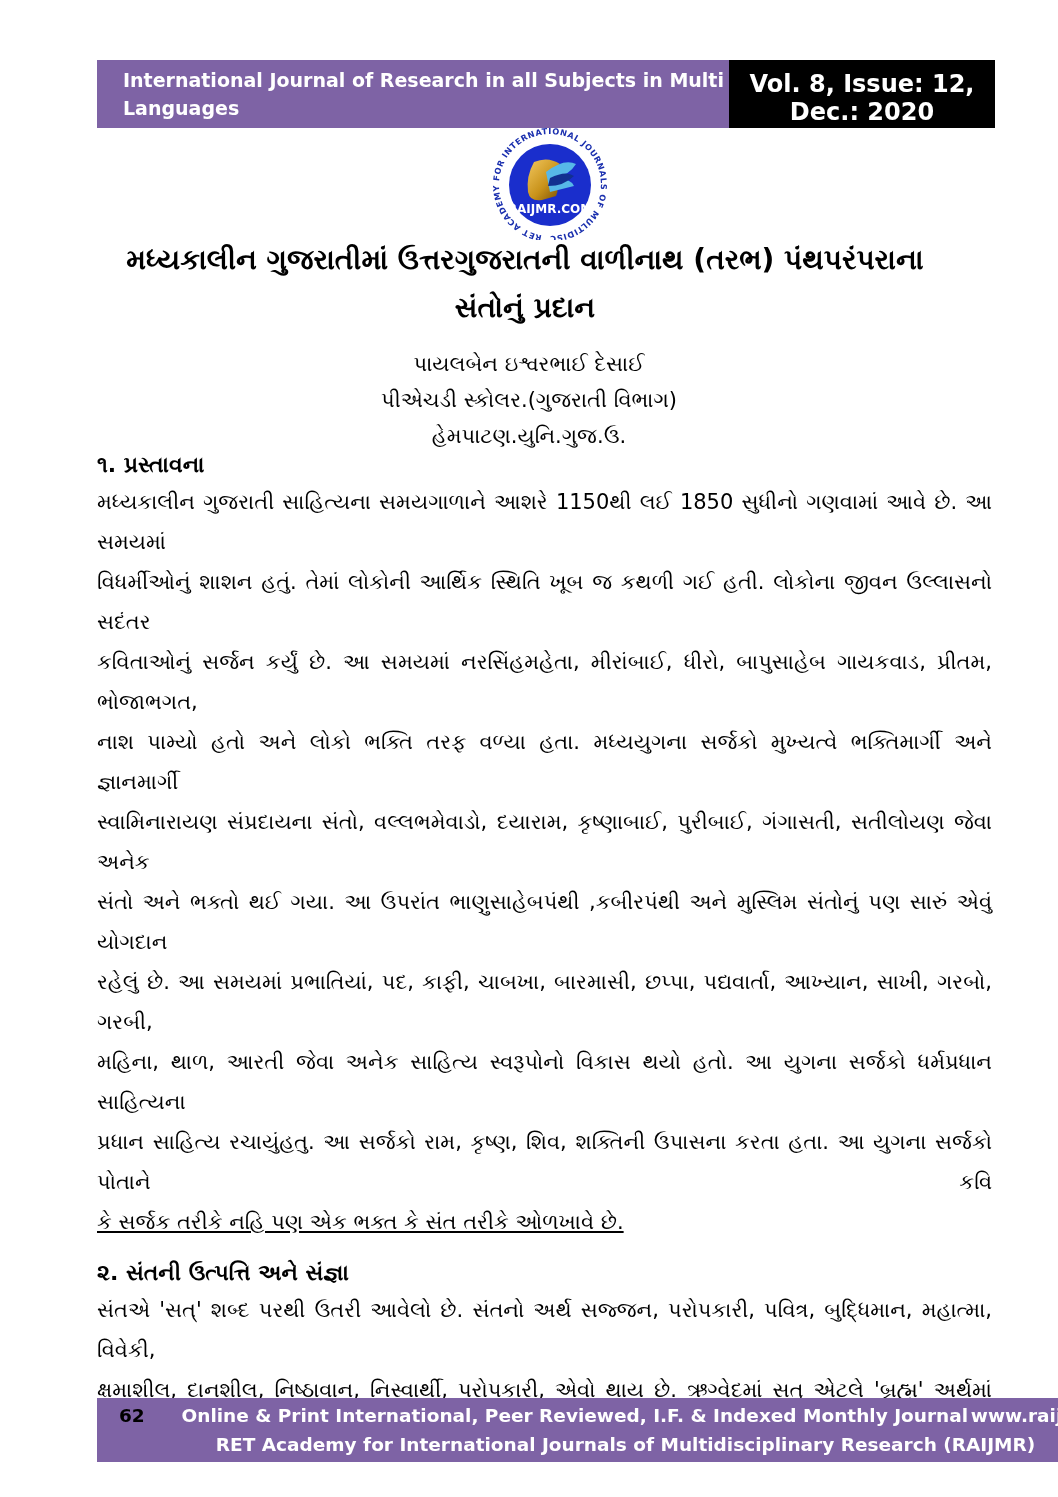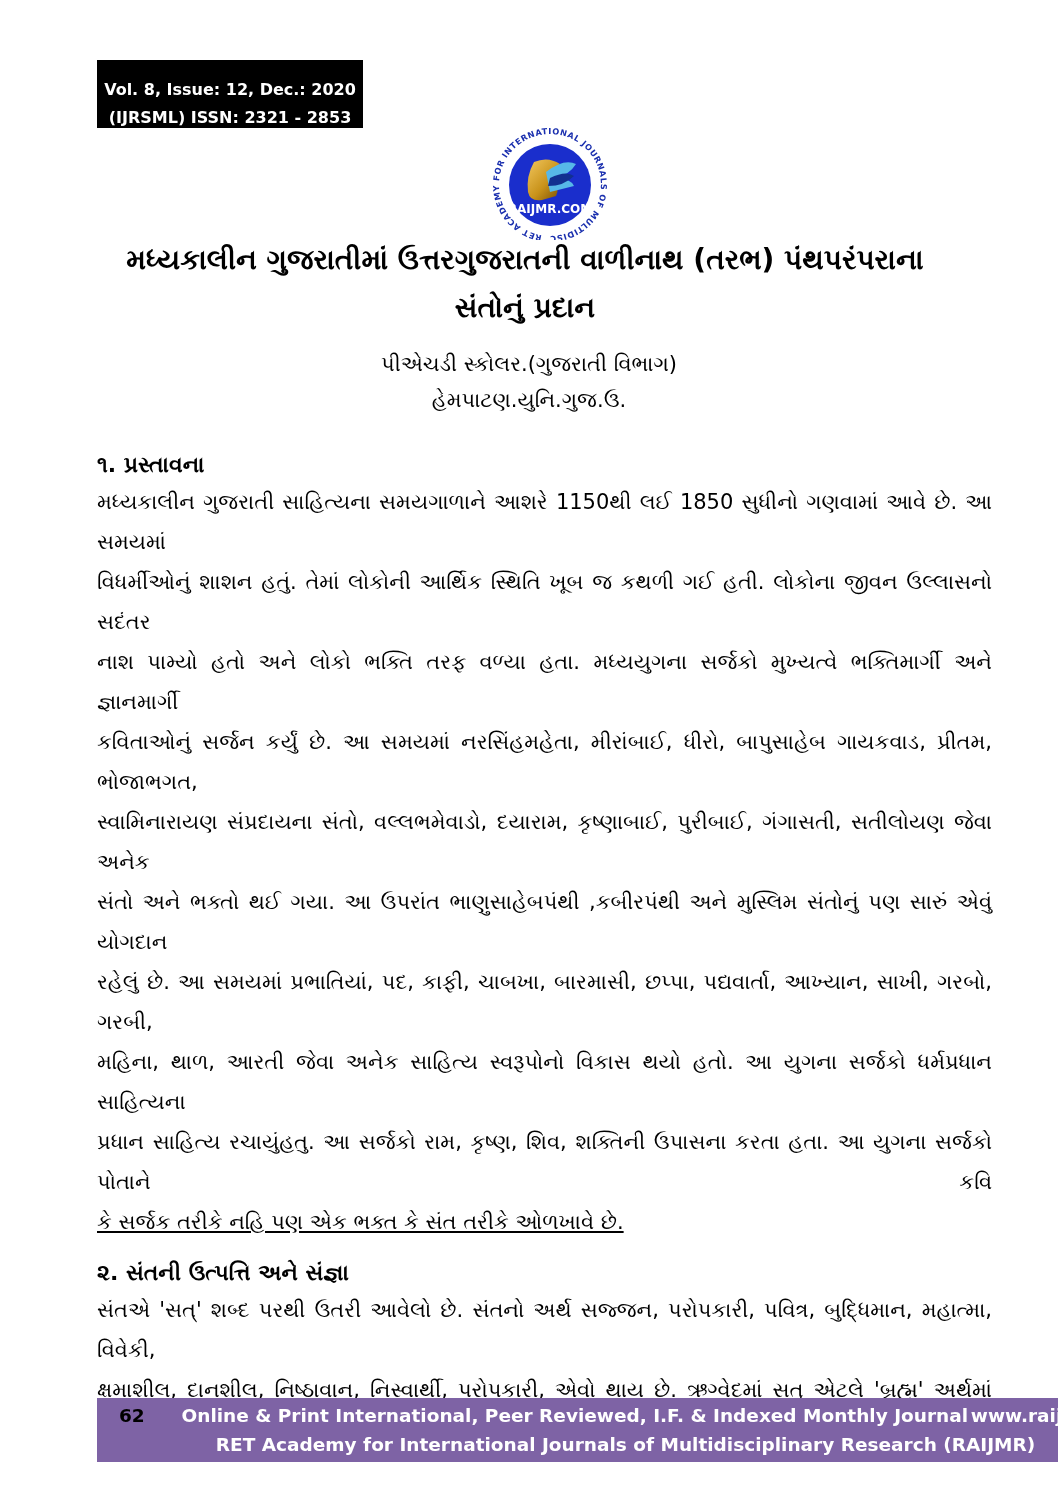--- a/index.html
+++ b/index.html
@@ -10,21 +10,21 @@
   }
 
   
   .header { position:absolute; left:97px; top:60px; width:898px; height:68px; display:flex; }
   .header-left {
     flex:1; background:#7e63a5; color:#fff; font-weight:bold;
     font-size:19px; line-height:28px; padding:6px 0 0 26px; box-sizing:border-box;
   }
   .header-right {
     width:266px; background:#000; color:#fff; font-weight:bold;
-    font-size:16px; line-height:28px; text-align:center; padding-top:16px; box-sizing:border-box;
+    font-size:24px; line-height:28px; text-align:center; padding-top:10px; box-sizing:border-box;
   }
 
   
   .logo-wrap { position:absolute; left:468px; top:128px; width:164px; height:112px; }
 
   
   .doc-title {
     position:absolute; left:52px; right:60px; top:236px; text-align:center;
     font-weight:bold; font-size:28px; line-height:48px;
   }
@@ -52,20 +52,24 @@
   .footer-center { flex:1; text-align:center; }
   .footer-site { margin-left:0; }
   .footer-row2 { text-align:center; }
 </style>
 </head>
 <body>
 
 <div class="page">
 
   <div class="header">
+    <div class="header-left">
+      <div>International Journal of Research in all Subjects in Multi Languages</div>
+      <div>[Author: Payal I. Desai] [Sub. Gujarati] I.F.6.156</div>
+    </div>
     <div class="header-right">
       <div>Vol. 8, Issue: 12, Dec.: 2020</div>
       <div>(IJRSML) ISSN: 2321 - 2853</div>
     </div>
   </div>
 
   <div class="logo-wrap">
     <svg width="164" height="112" viewBox="0 0 164 112">
       <defs>
         <path id="ringPath" d="M 82 108 A 51 51 0 1 1 82.01 108"></path>
@@ -85,31 +89,32 @@
       <text x="82" y="85" text-anchor="middle" font-size="12" font-weight="bold" fill="#ffffff" font-family="DejaVu Sans, sans-serif">RAIJMR.COM</text>
     </svg>
   </div>
 
   <div class="doc-title">
     <div>મધ્યકાલીન ગુજરાતીમાં ઉત્તરગુજરાતની વાળીનાથ (તરભ) પંથપરંપરાના</div>
     <div>સંતોનું પ્રદાન</div>
   </div>
 
   <div class="authors">
+    <div>પાયલબેન ઇશ્વરભાઈ દેસાઈ</div>
     <div>પીએચડી સ્કોલર.(ગુજરાતી વિભાગ)</div>
     <div>હેમપાટણ.યુનિ.ગુજ.ઉ.</div>
   </div>
 
   <div class="body">
     <div class="section-heading">૧. પ્રસ્તાવના</div>
     <div class="para">
         <div class="para-line">મધ્યકાલીન ગુજરાતી સાહિત્યના સમયગાળાને આશરે 1150થી લઈ 1850 સુધીનો ગણવામાં આવે છે. આ સમયમાં</div>
         <div class="para-line">વિધર્મીઓનું શાશન હતું. તેમાં લોકોની આર્થિક સ્થિતિ ખૂબ જ કથળી ગઈ હતી. લોકોના જીવન ઉલ્લાસનો સદંતર</div>
+        <div class="para-line">કવિતાઓનું સર્જન કર્યું છે. આ સમયમાં નરસિંહમહેતા, મીરાંબાઈ, ધીરો, બાપુસાહેબ ગાયકવાડ, પ્રીતમ, ભોજાભગત,</div>
         <div class="para-line">નાશ પામ્યો હતો અને લોકો ભક્તિ તરફ વળ્યા હતા. મધ્યયુગના સર્જકો મુખ્યત્વે ભક્તિમાર્ગી અને જ્ઞાનમાર્ગી</div>
-        <div class="para-line">કવિતાઓનું સર્જન કર્યું છે. આ સમયમાં નરસિંહમહેતા, મીરાંબાઈ, ધીરો, બાપુસાહેબ ગાયકવાડ, પ્રીતમ, ભોજાભગત,</div>
         <div class="para-line">સ્વામિનારાયણ સંપ્રદાયના સંતો, વલ્લભમેવાડો, દયારામ, કૃષ્ણાબાઈ, પુરીબાઈ, ગંગાસતી, સતીલોયણ જેવા અનેક</div>
         <div class="para-line">સંતો અને ભક્તો થઈ ગયા. આ ઉપરાંત ભાણુસાહેબપંથી ,કબીરપંથી અને મુસ્લિમ સંતોનું પણ સારું એવું યોગદાન</div>
         <div class="para-line">રહેલું છે. આ સમયમાં પ્રભાતિયાં, પદ, કાફી, ચાબખા, બારમાસી, છપ્પા, પદ્યવાર્તા, આખ્યાન, સાખી, ગરબો, ગરબી,</div>
         <div class="para-line">મહિના, થાળ, આરતી જેવા અનેક સાહિત્ય સ્વરૂપોનો વિકાસ થયો હતો. આ યુગના સર્જકો ધર્મપ્રધાન સાહિત્યના</div>
         <div class="para-line">પ્રધાન સાહિત્ય રચાયુંહતુ. આ સર્જકો રામ, કૃષ્ણ, શિવ, શક્તિની ઉપાસના કરતા હતા. આ યુગના સર્જકો પોતાને કવિ</div>
         <div class="para-line">કે સર્જક તરીકે નહિ પણ એક ભક્ત કે સંત તરીકે ઓળખાવે છે.</div>
       </div>
 
     <div class="section-heading second">૨. સંતની ઉત્પત્તિ અને સંજ્ઞા</div>
     <div class="para force-just">

